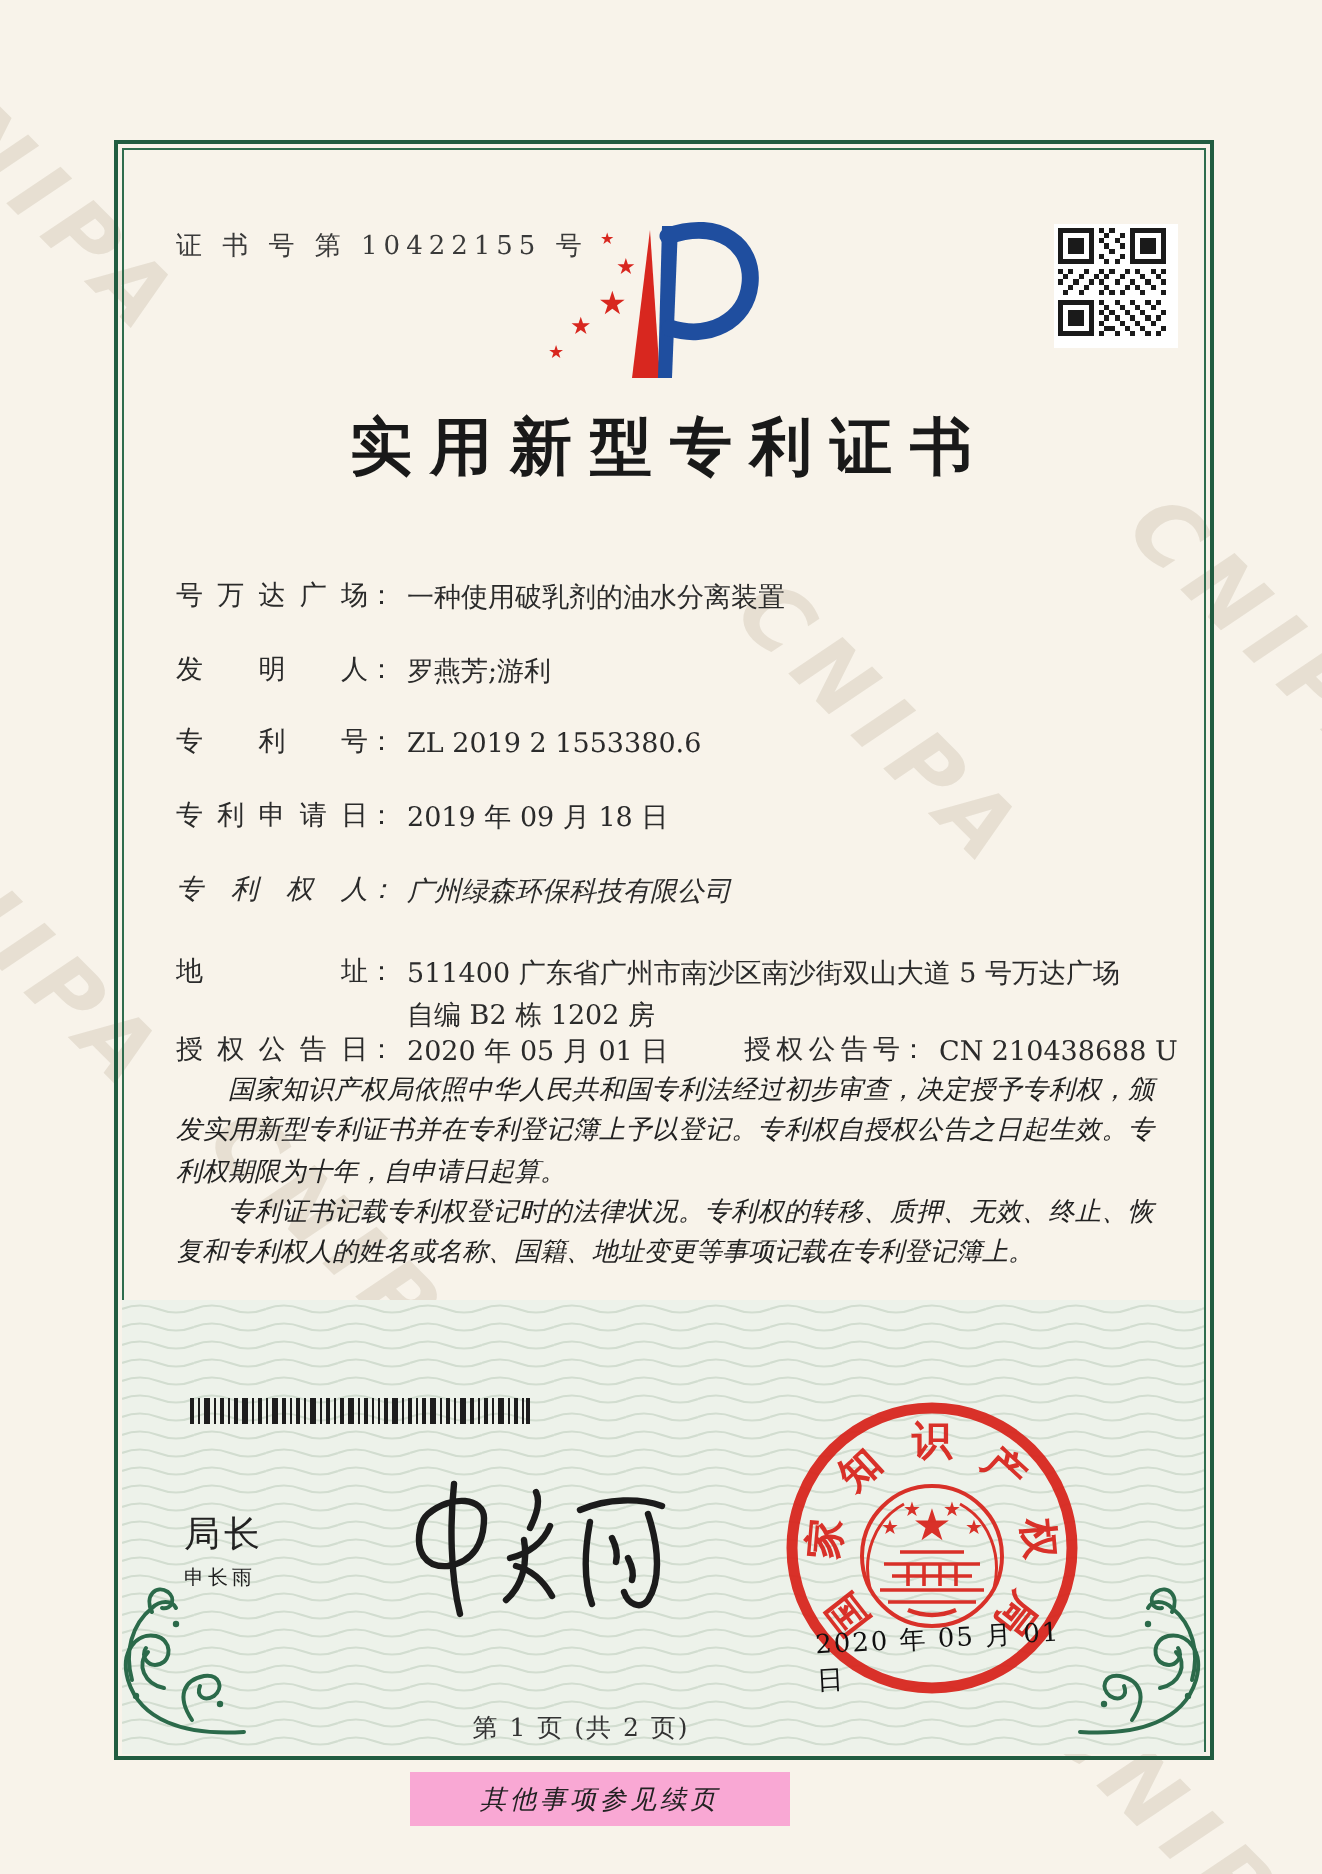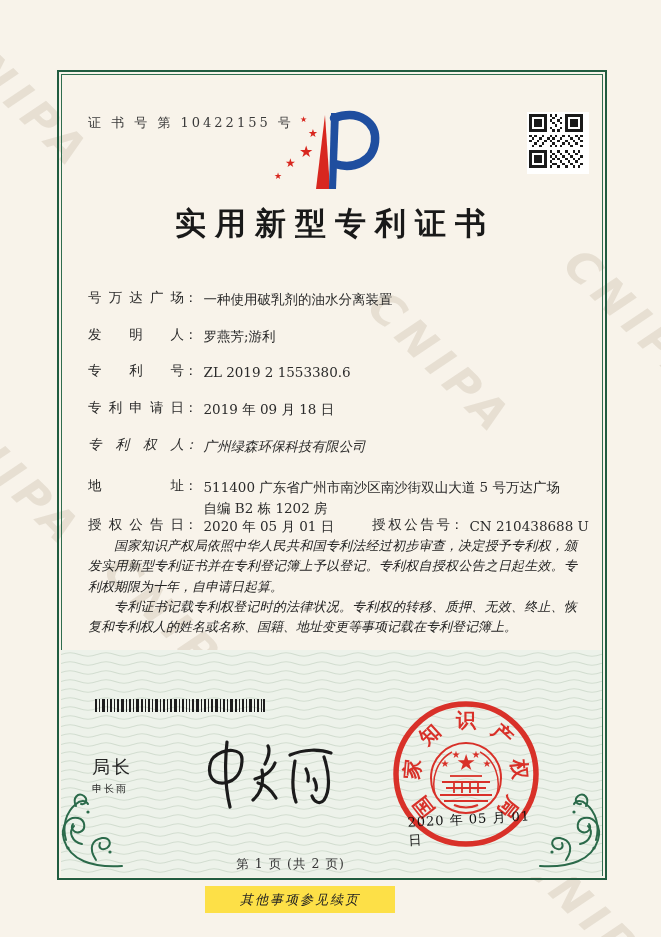--- a/index.html
+++ b/index.html
@@ -52,21 +52,21 @@
   .seal-date{position:absolute;left:408px;top:810px;width:140px;font-size:13px;color:#101010;
              letter-spacing:1px;transform:rotate(-3deg);z-index:5;}
 
   .flourish{position:absolute;z-index:4;}
   .fl-left{left:50px;top:770px;}
   .fl-right{left:526px;top:770px;transform:scaleX(-1);}
 
   .page-no{position:absolute;left:0;top:856px;width:661px;text-align:center;
            transform:translateX(-40px);font-size:12.5px;letter-spacing:1px;color:#333;z-index:4;}
 
-  .continuation{position:absolute;left:205px;top:886px;width:190px;height:27px;background:#fde047;
+  .continuation{position:absolute;left:205px;top:886px;width:190px;height:27px;background:#f9a8d4;
                 display:flex;align-items:center;justify-content:center;font-size:13px;font-style:italic;
                 letter-spacing:2px;color:#222;z-index:4;}
 </style>
 </head>
 <body>
 
 <div class="page">
 
   <div class="wm" style="left:-28px;top:14px;">CNIPA</div>
   <div class="wm" style="left:590px;top:238px;">CNIPA</div>

